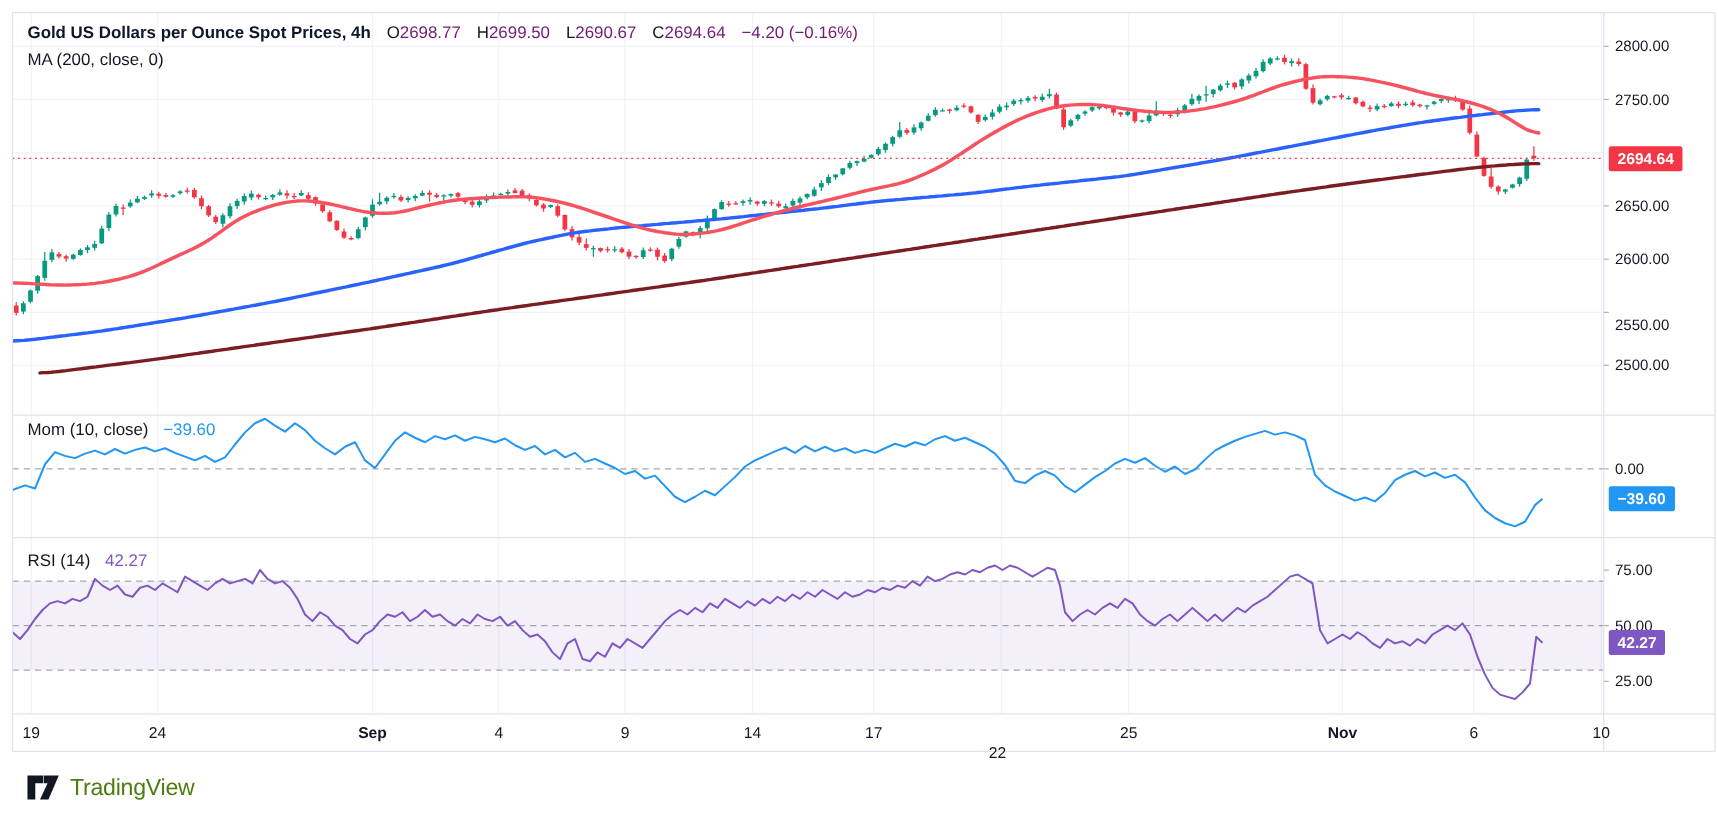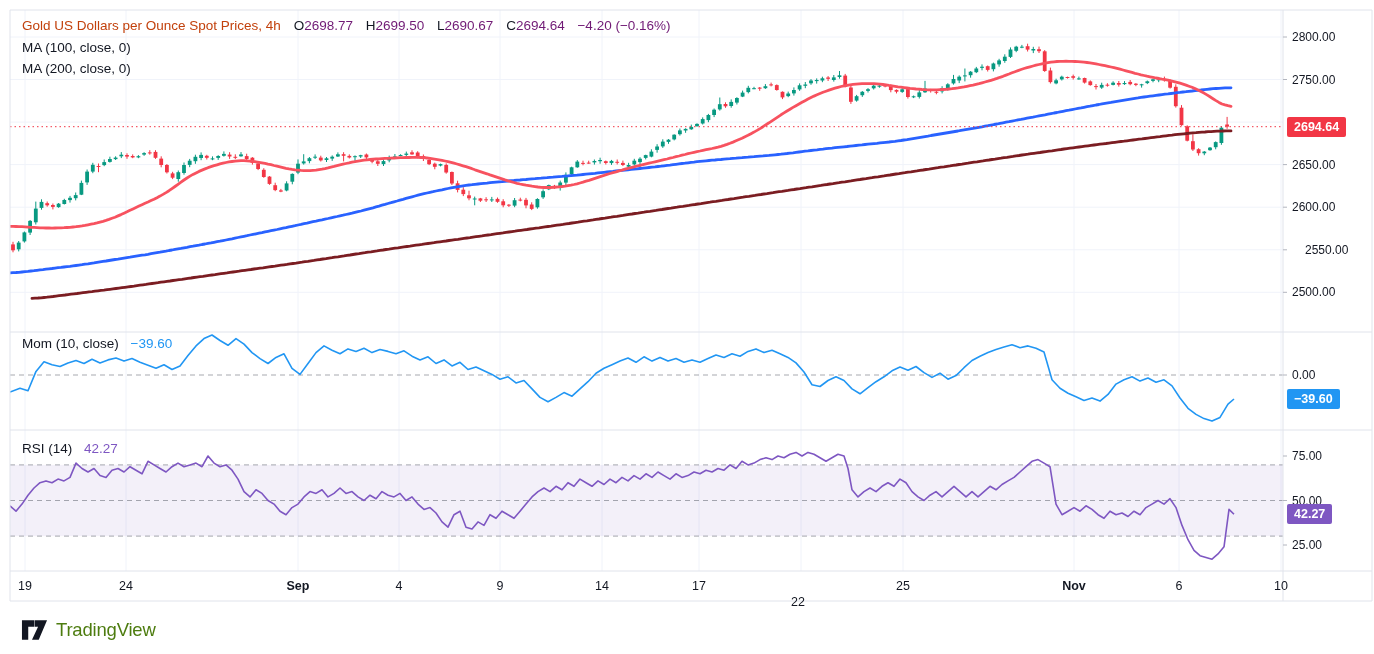--- a/index.html
+++ b/index.html
@@ -1,21 +1,21 @@
 <!DOCTYPE html>
 <html><head>
 <meta charset="utf-8">
 <style>
   html,body{margin:0;padding:0;background:#fff;}
   #chart{position:relative;width:1374px;height:654px;background:#ffffff;
     font-family:"Liberation Sans",sans-serif;color:#131722;overflow:hidden;}
   #cv{position:absolute;left:0;top:0;}
   .legend{position:absolute;left:22px;top:15px;font-size:13.5px;line-height:21.5px;z-index:5;}
   .legend .row{white-space:nowrap;}
-  .legend .t{font-weight:400;color:#c2410c;}
+  .legend .t{font-weight:700;color:#0f172a;}
   .legend .k{color:#131722;margin-left:9px;}
   .legend .v{color:#701a75;}
   .panlegend{position:absolute;left:22px;font-size:13.5px;z-index:5;white-space:nowrap;color:#131722;font-weight:500;}
   .panlegend .val{margin-left:8px;font-weight:500;}
   .axlbl{position:absolute;left:1292px;font-size:12px;line-height:16px;color:#131722;z-index:4;}
   .badge{position:absolute;left:1287px;color:#fff;font-size:12.5px;line-height:20px;
     padding:0 7px;border-radius:2px;font-weight:600;z-index:6;}
   .tlbl{position:absolute;top:579px;width:46px;margin-left:-23px;text-align:center;
     font-size:12.5px;color:#131722;z-index:4;}
   .tlbl.b{font-weight:700;}
@@ -514,40 +514,39 @@
 
   <div class="legend">
     <div class="row">
       <span class="t">Gold US Dollars per Ounce Spot Prices, 4h</span>
       <span class="k">O</span><span class="v">2698.77</span>
       <span class="k">H</span><span class="v">2699.50</span>
       <span class="k">L</span><span class="v">2690.67</span>
       <span class="k">C</span><span class="v">2694.64</span>
       <span class="k"></span><span class="v">−4.20 (−0.16%)</span>
     </div>
-    <div class="row">MA (100, close, 0)</div>
     <div class="row">MA (200, close, 0)</div>
   </div>
 
   <div class="panlegend" style="top:336px;">
     <span>Mom (10, close)</span>
     <span class="val" style="color:#2196f3;">−39.60</span>
   </div>
 
   <div class="panlegend" style="top:441px;">
     <span>RSI (14)</span>
     <span class="val" style="color:#7e57c2;">42.27</span>
   </div>
 
   <div id="price-axis">
       <div class="axlbl" style="top: 29px;">2800.00</div>
       <div class="axlbl" style="top: 72px;">2750.00</div>
       <div class="axlbl" style="top: 157px;">2650.00</div>
       <div class="axlbl" style="top: 199px;">2600.00</div>
-      <div class="axlbl" style="top: 242px; margin-left: 13px;">2550.00</div>
+      <div class="axlbl" style="top: 252px;">2550.00</div>
       <div class="axlbl" style="top: 284px;">2500.00</div>
       <div class="axlbl" style="top: 367px;">0.00</div>
       <div class="axlbl" style="top: 448px;">75.00</div>
       <div class="axlbl" style="top: 493px;">50.00</div>
       <div class="axlbl" style="top: 537px;">25.00</div>
       <div class="badge" style="top: 117px; background: rgb(242, 54, 69);">2694.64</div>
       <div class="badge" style="top: 389px; background: rgb(33, 150, 243);">−39.60</div>
       <div class="badge" style="top: 504px; background: rgb(126, 87, 194);">42.27</div>
     </div>
   <div id="time-axis">

